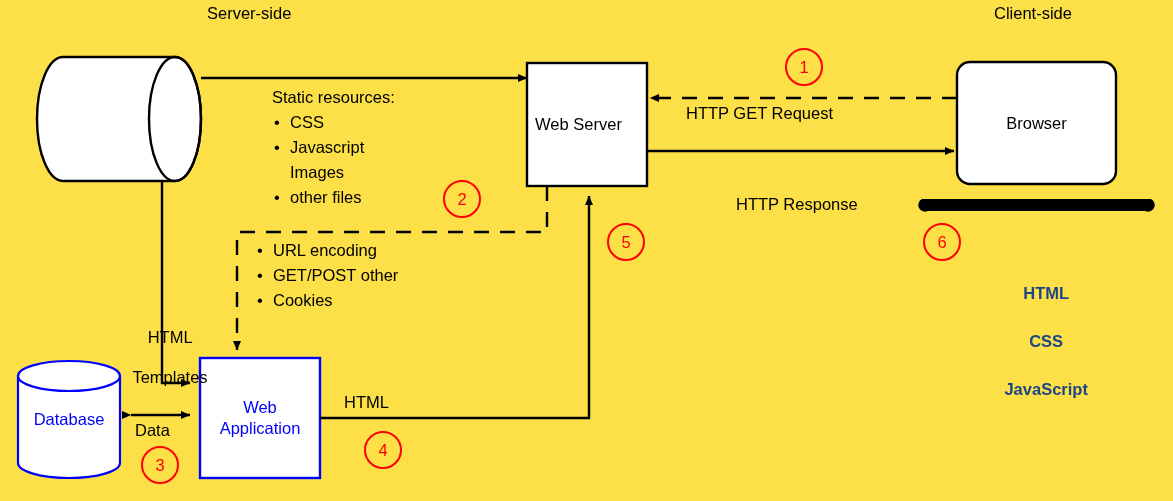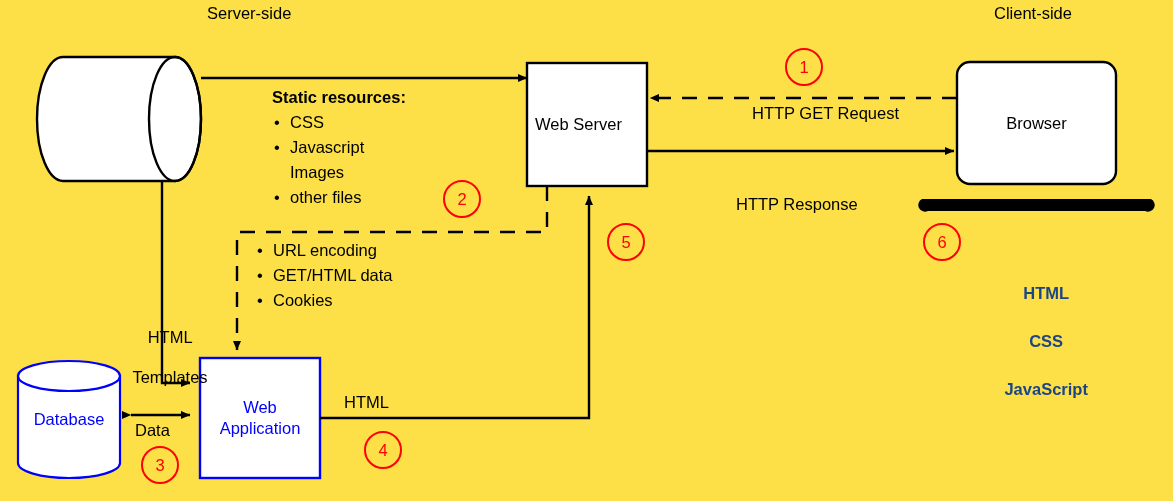--- a/index.html
+++ b/index.html
@@ -46,21 +46,21 @@
     font-size: 16.5px;
     line-height: 21px;
     pointer-events: none;
   }
   .bullet-list {
     position: absolute;
     font-size: 16.5px;
     line-height: 25px;
     color: #000;
   }
-  .bullet-list .ttl { display: block; font-weight: bold; }
+  .bullet-list .ttl { display: block; }
   .bullet-list .row { display: block; padding-left: 18px; position: relative; }
   .bullet-list .row .bdot {
     position: absolute;
     left: 2px;
     top: 0;
   }
   .circ-num {
     position: absolute;
     width: 38px;
     height: 38px;
@@ -165,29 +165,29 @@
     </span>
   </div>
 
   <div class="bullet-list" style="left:255px; top:238px;">
     <span class="row">
       <span class="bdot">•</span>
       <span>URL encoding</span>
     </span>
     <span class="row">
       <span class="bdot">•</span>
-      <span>GET/HTML data</span>
+      <span>GET/POST other</span>
     </span>
     <span class="row">
       <span class="bdot">•</span>
       <span>Cookies</span>
     </span>
   </div>
 
-  <div class="lbl" style="left:752px; top:103px;">HTTP GET Request</div>
+  <div class="lbl" style="left:686px; top:103px;">HTTP GET Request</div>
 
   <div class="lbl" style="left:736px; top:154px;margin-top:40px;">HTTP Response</div>
 
   <div class="lbl center" style="left:113px; top:307px; width:96px;">
     <span>HTML</span><br>
     <span>Templates</span>
   </div>
 
   <div class="lbl" style="left:135px; top:420px;">Data</div>
 

